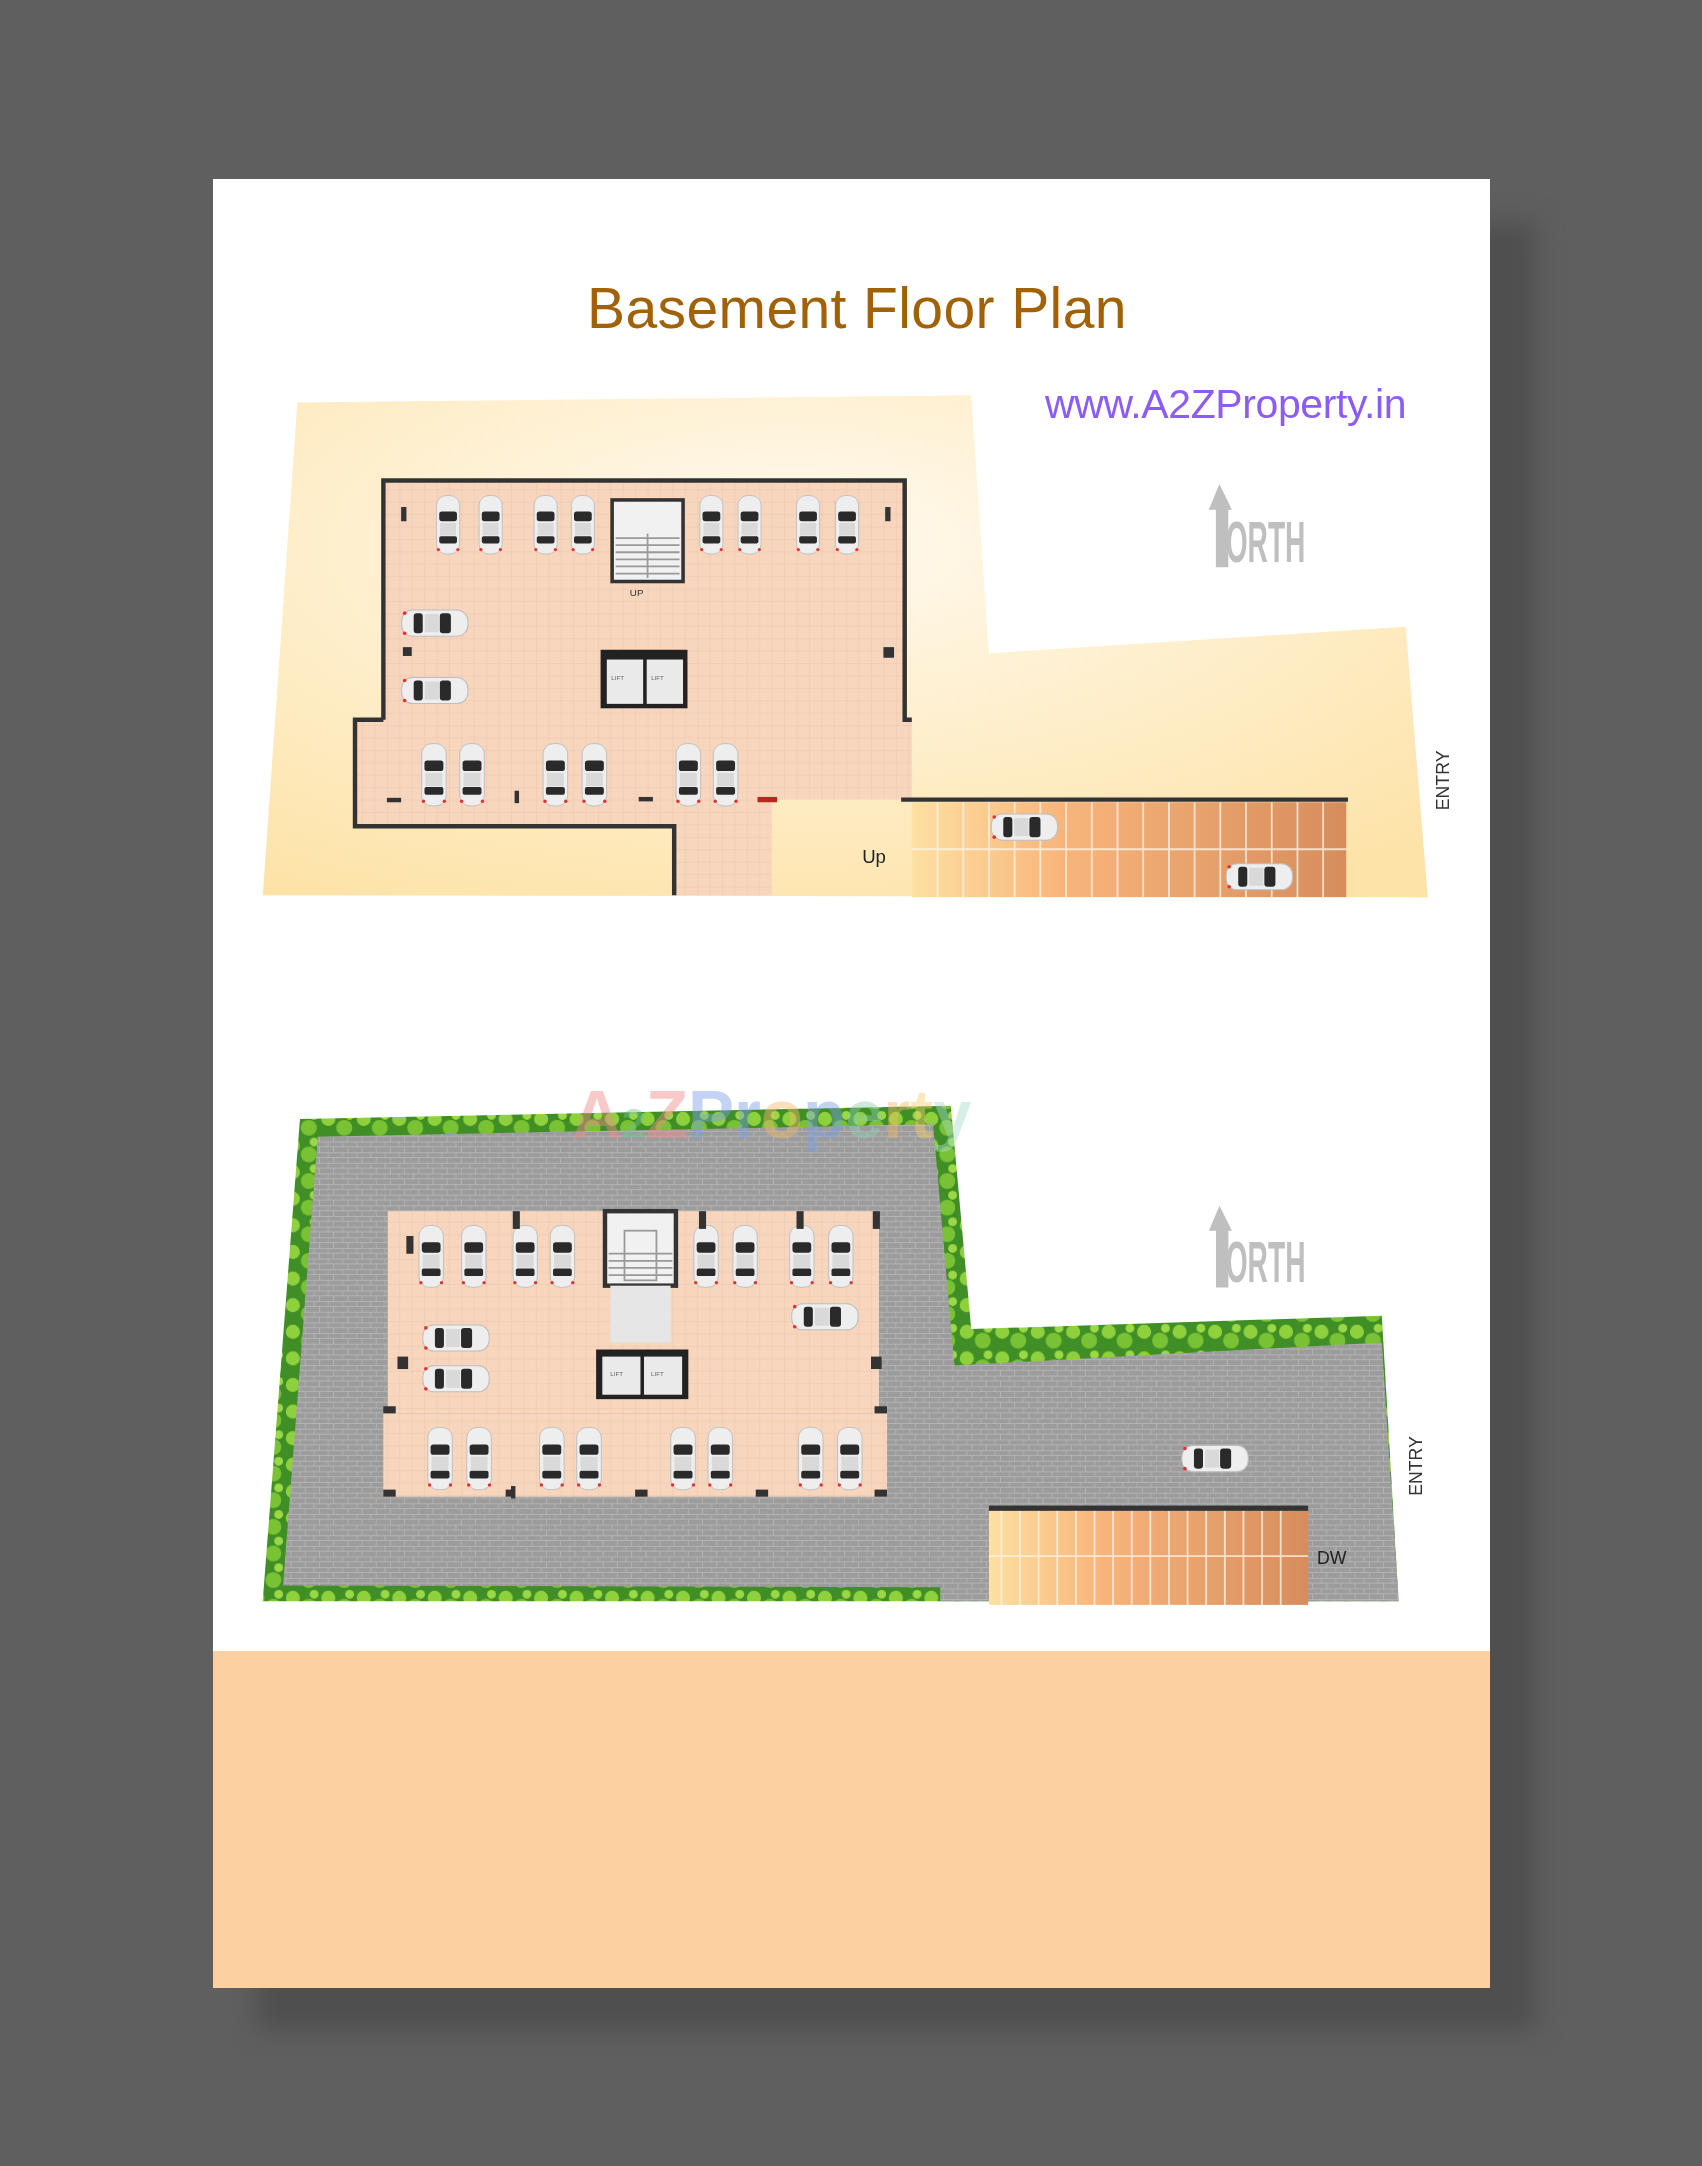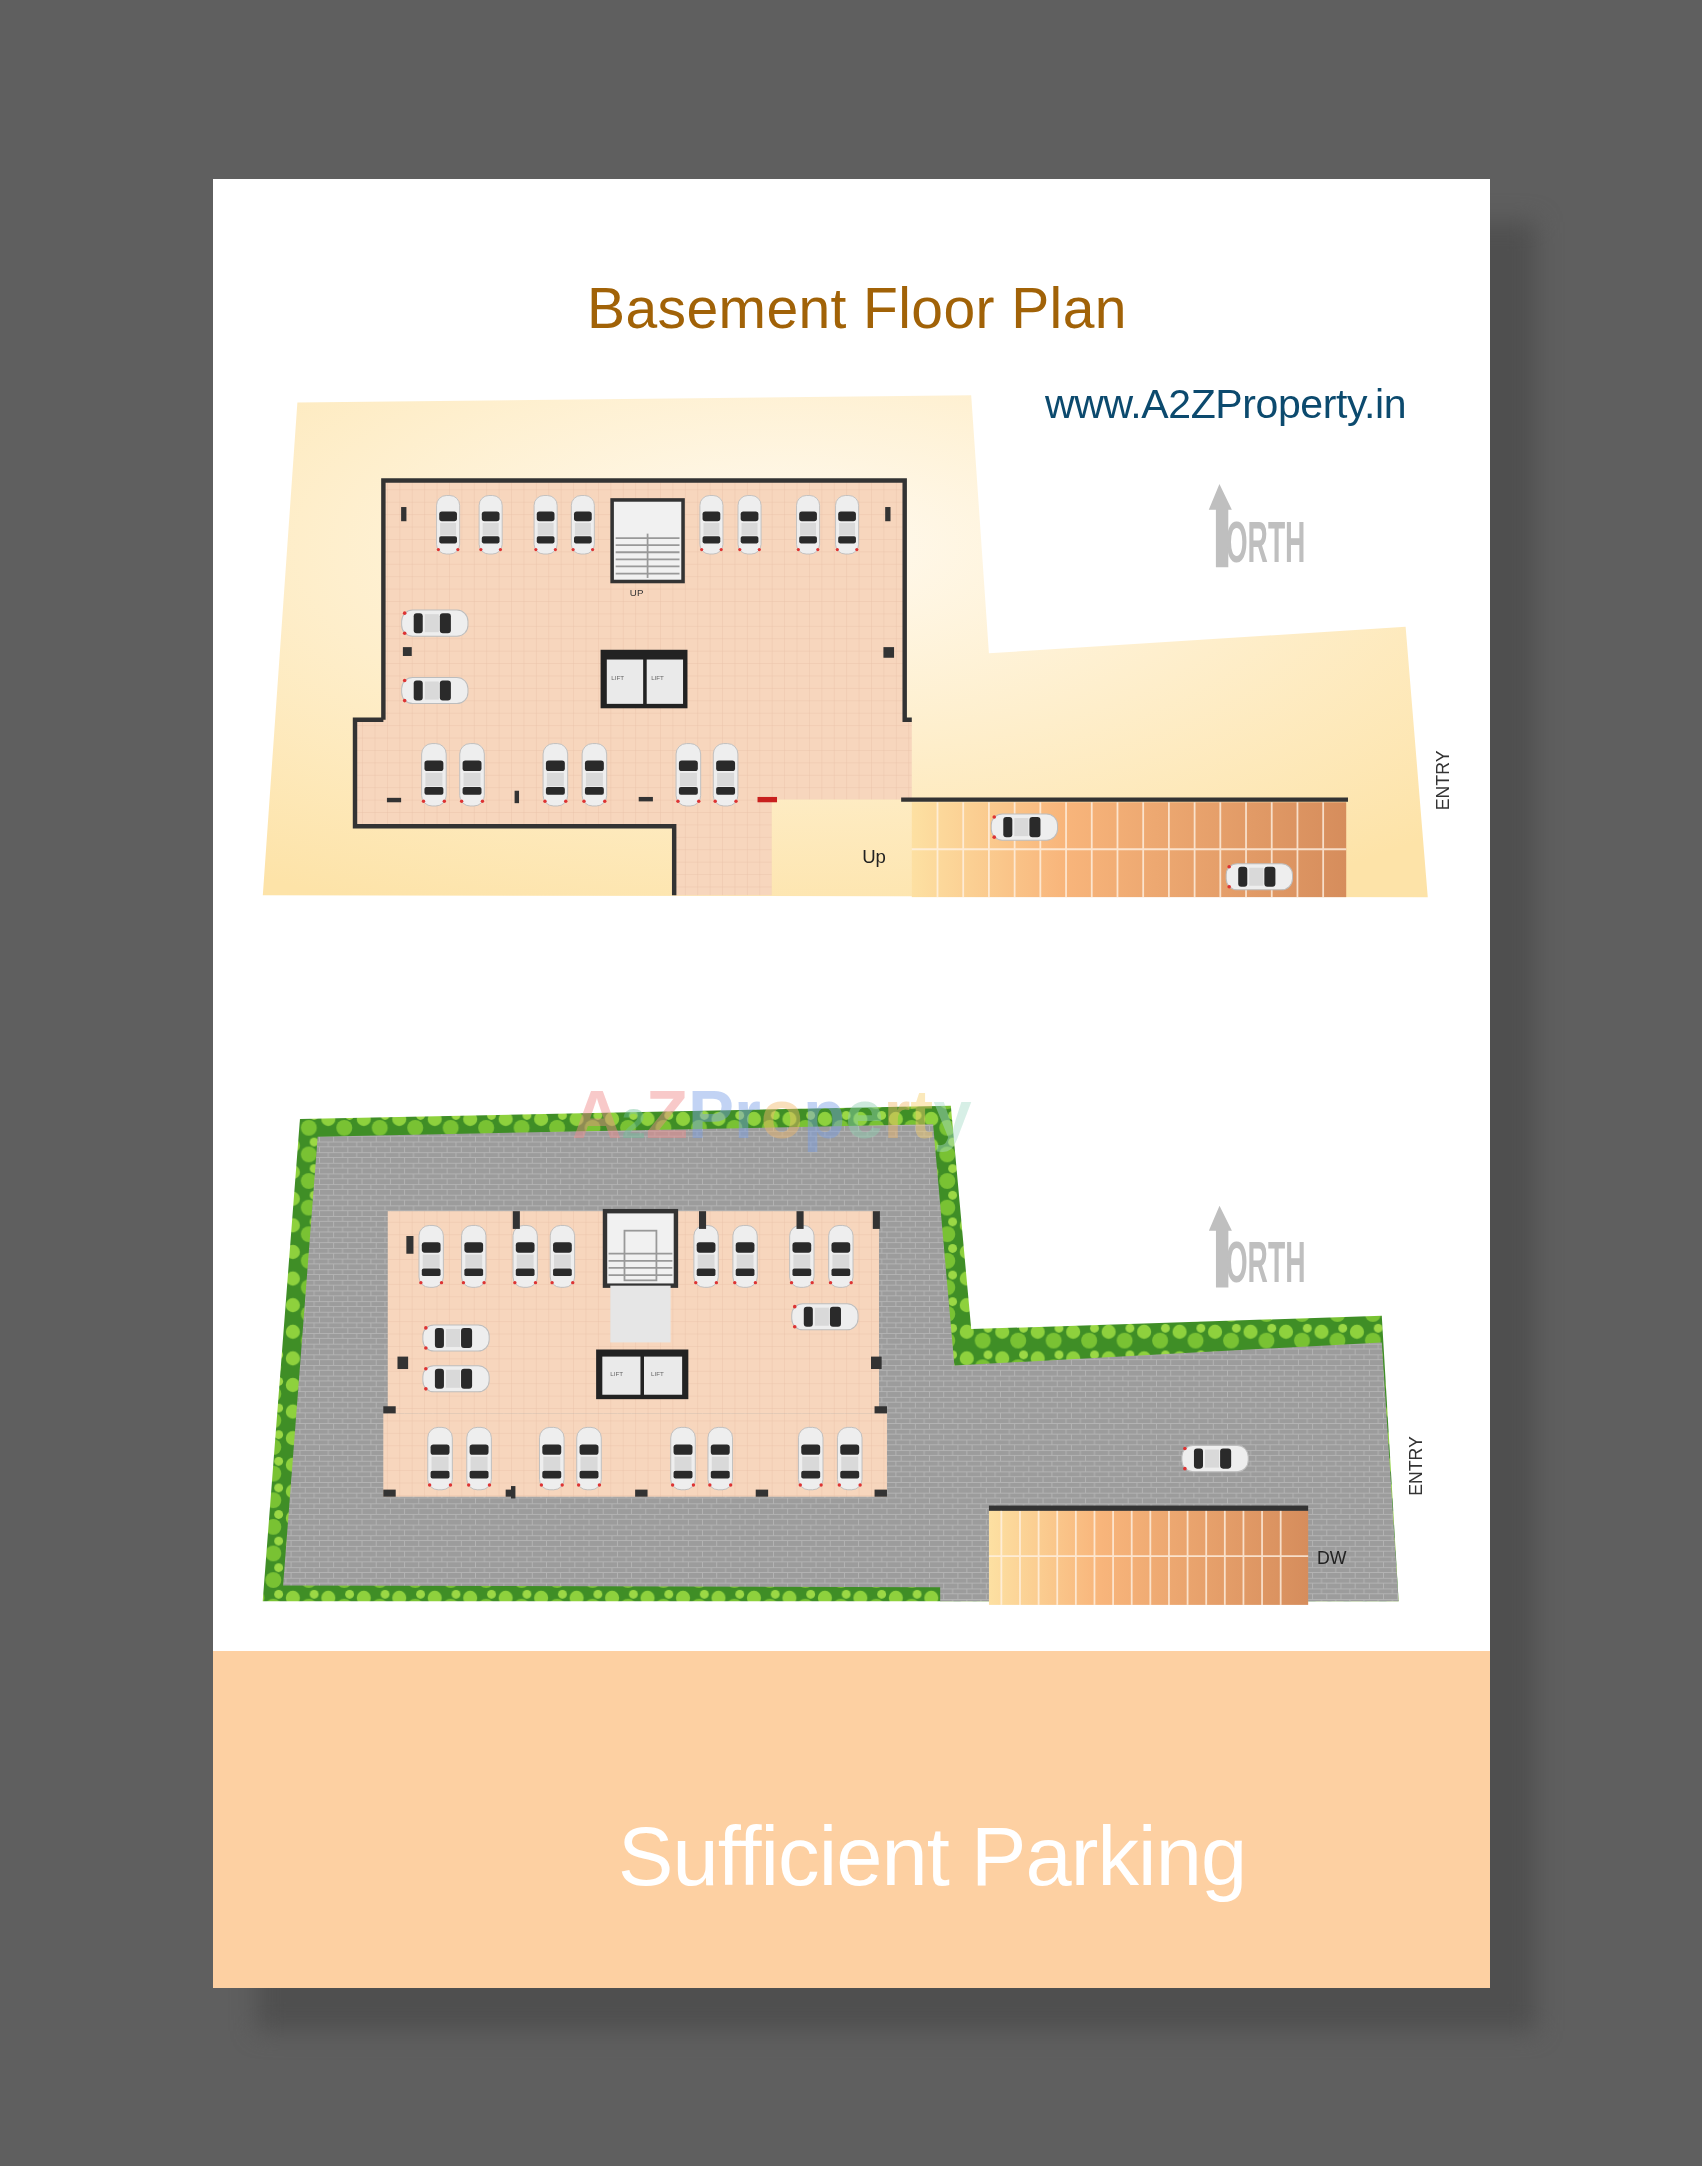--- a/index.html
+++ b/index.html
@@ -3,21 +3,21 @@
 <meta charset="utf-8">
 <style>
   html, body { margin:0; padding:0; }
   body { width:1702px; height:2167px; background:#5f5f5f; position:relative; overflow:hidden;
          font-family:"Liberation Sans", sans-serif; }
   .page-shadow { position:absolute; left:257px; top:222px; width:1279px; height:1809px;
                  background:#4f4f4f; filter:blur(12.4px); }
   .page { position:absolute; left:213px; top:179px; width:1277px; height:1809px; background:#ffffff; overflow:hidden; }
   .title { position:absolute; font-family:"Liberation Sans", sans-serif; font-weight:normal;
            color:#a16207; font-size:57px; letter-spacing:0.4px; white-space:nowrap;text-align:right; }
-  .watermark-url { position:absolute; left:832px; top:202px; font-size:41px; color:#0c4a6e; letter-spacing:-0.4px; white-space:nowrap; }
+  .watermark-url { position:absolute; left:832px; top:202px; font-size:41px; color:#8b5cf6; letter-spacing:-0.4px; white-space:nowrap; }
   .watermark-logo { position:absolute; left:359px; top:896px; font-size:69px; font-weight:bold; white-space:nowrap; opacity:0.45;text-align:right; }
   .watermark-logo span { display:inline-block; }
   .plan { position:absolute; left:0; width:1277px; }
   .banner { position:absolute; left:0; top:1472px; width:1277px; height:337px; background:#fdd0a2; }
   .tag1, .tag2 { position:absolute; color:#ffffff; font-size:83px; font-weight:normal; white-space:nowrap; letter-spacing:-0.9px; }
   .tag1 { left:229px; top:78px; }
   .tag2 { left:405px; top:158px; }
   svg text { font-family:"Liberation Sans", sans-serif; }
 </style>
 </head>
@@ -259,16 +259,15 @@
       <text x="1142" y="1244" font-size="64" font-weight="bold" fill="#bfbfbf" textLength="90" lengthAdjust="spacingAndGlyphs">ORTH</text>
     </g>
     <text transform="translate(1363,1485) rotate(-90)" font-size="20" fill="#333">ENTRY</text>
   </svg>
 
   <div class="watermark-logo">
     <span style="color:#f08a8a">A</span><span style="color:#6fbf9a;font-size:43px">2</span><span style="color:#f08a8a">Z</span><span> </span><span style="color:#7aa0e8">P</span><span style="color:#7aa0e8">r</span><span style="color:#f2b96b">o</span><span style="color:#7aa0e8">p</span><span style="color:#8fd0b0">e</span><span style="color:#f2b96b">r</span><span style="color:#f7d06b">t</span><span style="color:#a8dcc8">y</span>
   </div>
 
   <div class="banner">
-    <div class="tag2">Sufficient Parking</div>
   </div>
 </div>
 
 
 </body></html>

